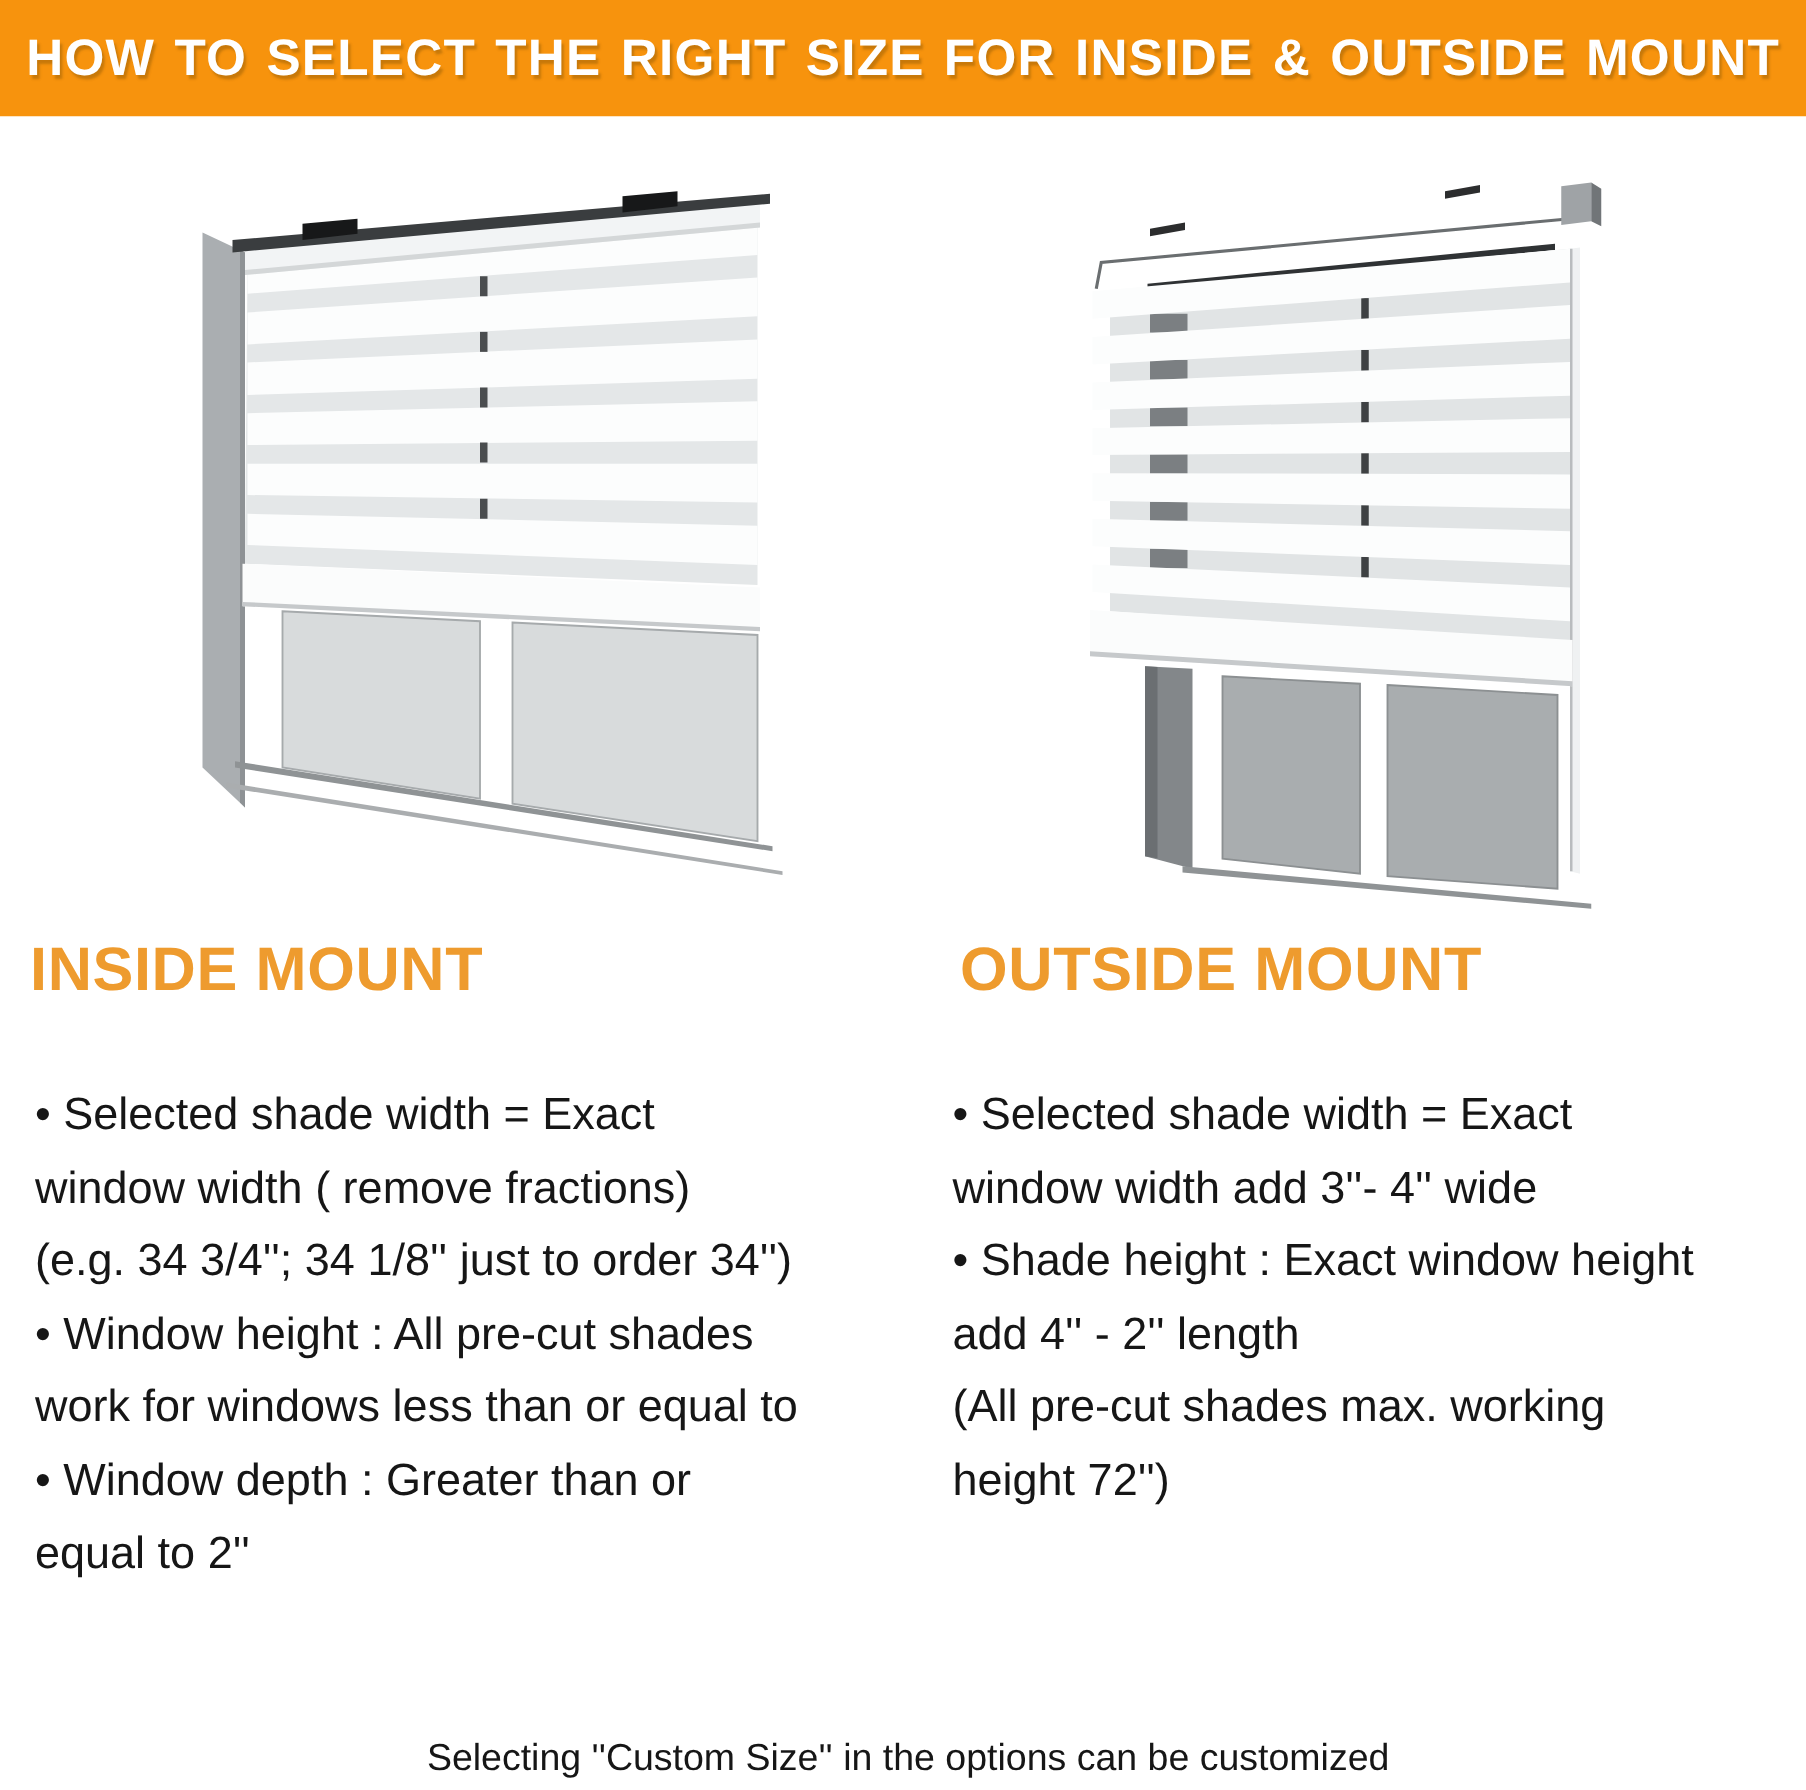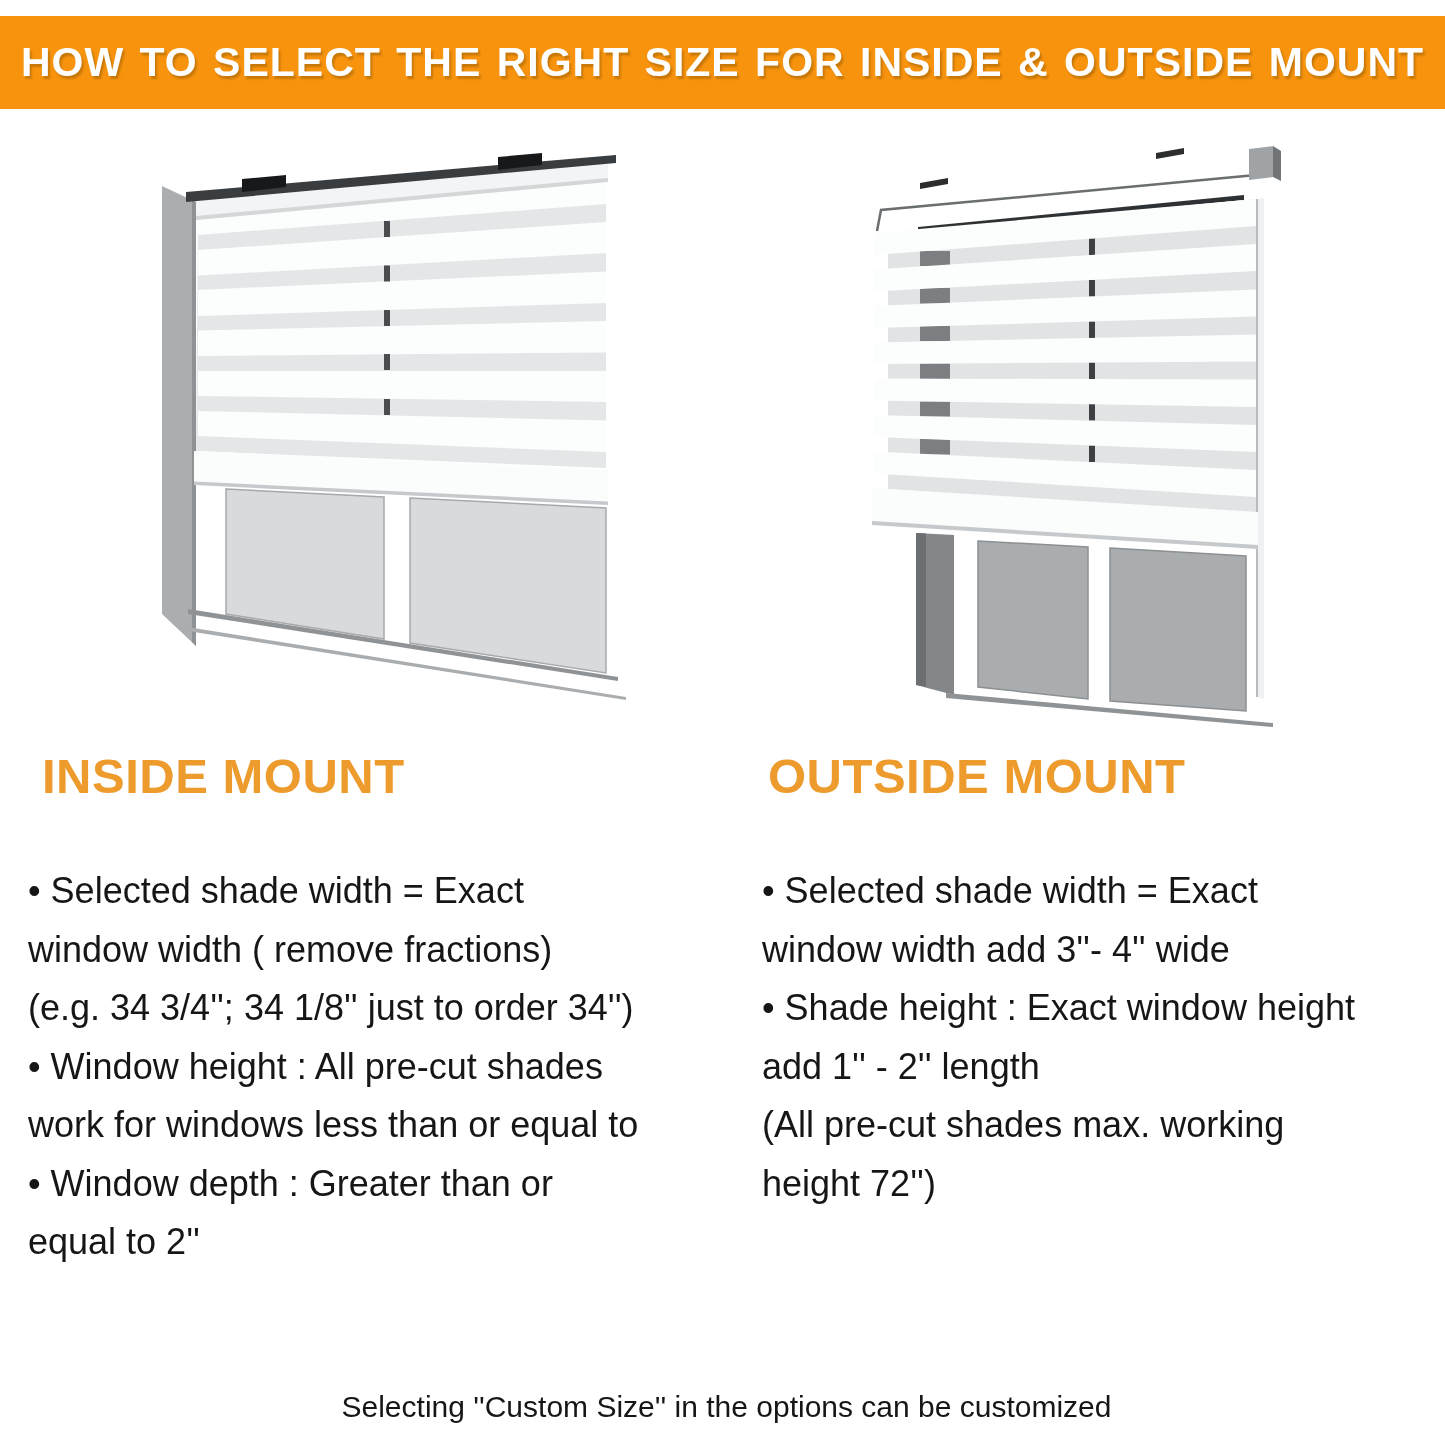--- a/index.html
+++ b/index.html
@@ -7,39 +7,39 @@
     --heading-orange:#EE9B2E;
     --text:#161616;
   }
   *{box-sizing:border-box;}
   html,body{margin:0;padding:0;}
   body{
     width:1445px;height:1432px;position:relative;overflow:hidden;
     background:#ffffff;font-family:"Liberation Sans", sans-serif;color:var(--text);
   }
   .banner{
-    position:absolute;left:0;top:16px;width:1445px;height:93px;
+    position:absolute;left:0;top:0;width:1445px;height:93px;
     background:var(--banner-bg);
     display:flex;align-items:center;justify-content:center;
   }
   .banner h1{
     margin:0;font-size:41px;font-weight:700;color:#ffffff;
     letter-spacing:1px;word-spacing:3px;white-space:nowrap;
     text-shadow:2px 3px 2px rgba(90,60,0,0.30);
   }
   figure.illus{margin:0;padding:0;position:absolute;}
   .illus-inside{left:148px;top:148px;width:492px;height:568px;}
   .illus-outside{left:858px;top:143px;width:472px;height:588px;}
   .illus svg{width:100%;height:100%;display:block;}
   h2.heading{
     position:absolute;top:748px;margin:0;
     font-size:49px;font-weight:700;color:var(--heading-orange);
     white-space:nowrap;letter-spacing:0.5px;
   }
-  .heading-inside{left:42px;}
+  .heading-inside{left:24px;}
   .heading-outside{left:768px;text-align:right;}
   .specs{
     position:absolute;top:862px;
     font-size:36px;line-height:58.5px;color:var(--text);
     white-space:nowrap;
   }
   .specs-inside{left:28px;width:700px;}
   .specs-outside{left:762px;width:680px;}
   .footer{
     position:absolute;left:4px;top:1390px;width:1445px;
@@ -176,18 +176,18 @@
   <div>• Window height : All pre-cut shades</div>
   <div>work for windows less than or equal to</div>
   <div>• Window depth : Greater than or</div>
   <div>equal to 2''</div>
 </div>
 
 <div class="specs specs-outside">
   <div>• Selected shade width = Exact</div>
   <div>window width add 3''- 4'' wide</div>
   <div>• Shade height : Exact window height</div>
-  <div>add 1'' - 2'' length</div>
+  <div>add 4'' - 2'' length</div>
   <div>(All pre-cut shades max. working</div>
   <div>height 72'')</div>
 </div>
 
 <div class="footer">Selecting ''Custom Size'' in the options can be customized</div>
 
 </body></html>

